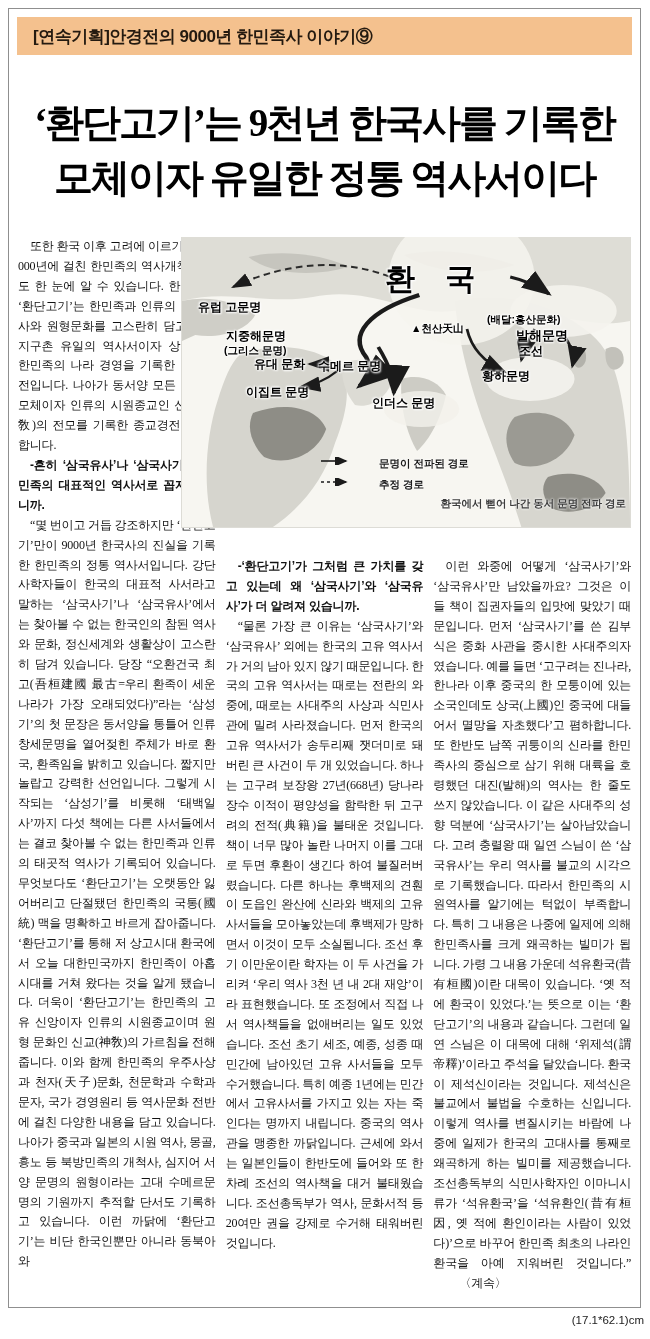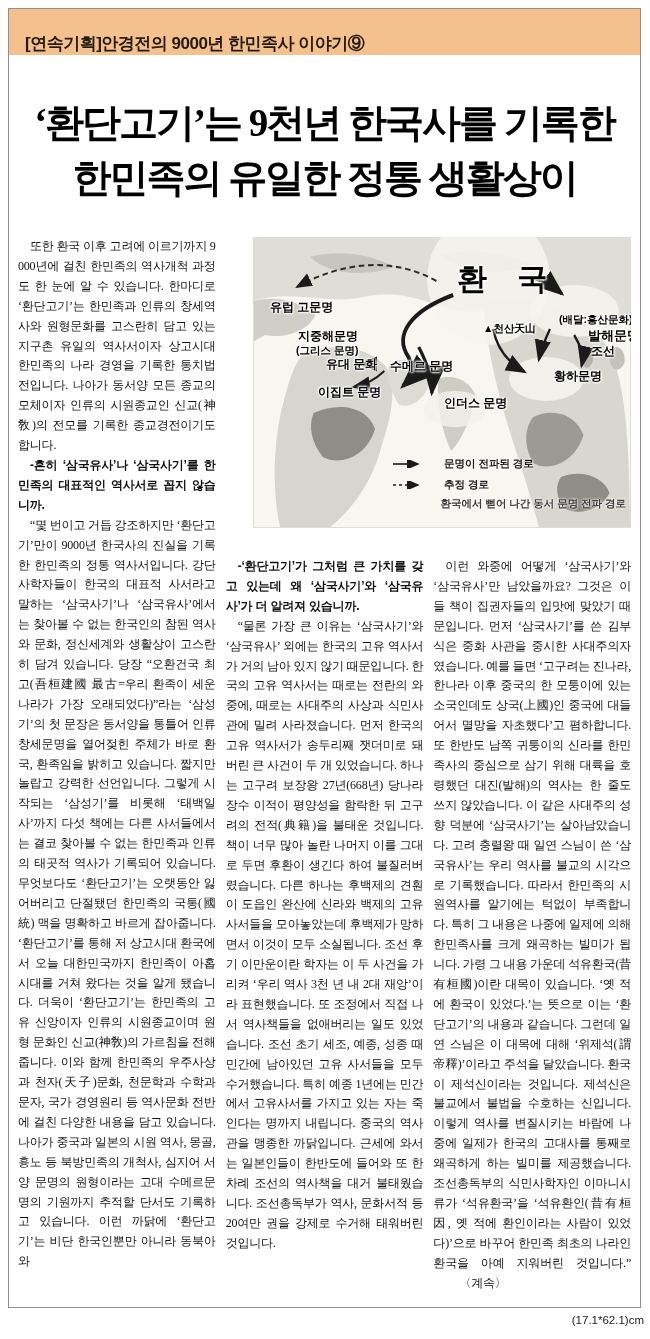--- a/index.html
+++ b/index.html
@@ -1,64 +1,64 @@
 <!DOCTYPE html>
 <html lang="ko"><head>
 <meta charset="utf-8">
 <style>
   html,body{margin:0;padding:0;background:#ffffff;}
   body{width:650px;height:1339px;position:relative;overflow:hidden;
        font-family:"Liberation Serif", serif;color:#111;}
   .frame{position:absolute;left:8px;top:8px;width:633px;height:1300px;
          border:1px solid #8f8f8f;background:#fff;box-sizing:border-box;}
-  .band{margin:0;height:46px;background:#f4c18e;display:flex;align-items:flex-end;}
+  .band{margin:8px;height:38px;background:#f4c18e;display:flex;align-items:center;}
   .band-text{font-family:"Liberation Sans",sans-serif;font-weight:bold;font-size:17px;
              color:#241a10;padding-left:16px;letter-spacing:-0.5px;}
   .headline{margin-top:40px;text-align:center;font-weight:bold;color:#000;
             font-size:39px;line-height:55px;letter-spacing:-2px;}
   .columns{position:relative;margin:32px 9px 0 9px;display:flex;gap:10px;
            height:1056px;overflow:hidden;}
   .col{flex:1 1 0;font-size:12px;line-height:19.9px;text-align:justify;
        word-break:break-all;letter-spacing:-0.2px;}
   .col p{margin:0;text-indent:1em;}
   .col p.no-indent{text-indent:0;}
   .col p.question{font-family:"Liberation Sans",sans-serif;font-weight:bold;}
   .col2pad{padding-top:320px;}
   .continued{display:inline-block;margin-left:14px;font-family:"Liberation Sans",sans-serif;}
   
-  .map{position:absolute;top:0;right:1px;width:376px;height:290px;background:#f7f6f1;
+  .map{position:absolute;top:0;right:1px;width:448px;height:290px;background:#f7f6f1;
        outline:1px solid #dddcd6;}
   .map svg.base{position:absolute;left:0;top:0;width:100%;height:100%;}
   .map-label{position:absolute;font-family:"Liberation Sans",sans-serif;font-weight:bold;
              color:#000000;white-space:nowrap;font-size:12px;
              text-shadow:0 0 2px #fff,0 0 3px #fff,1px 1px 2px #fff,-1px -1px 2px #fff;}
   .map-label.big{font-size:30px;font-weight:800;letter-spacing:11px;color:#000;}
   .map-label.small{font-size:10.5px;}
   .legend{position:absolute;left:138px;top:220px;display:flex;flex-direction:column;gap:7px;}
-  .legend-row{display:flex;align-items:center;gap:18px;
+  .legend-row{display:flex;gap:25px;
               font-family:"Liberation Sans",sans-serif;font-weight:bold;font-size:10.5px;color:#1c1c1c;
               text-shadow:0 0 2px #fff,0 0 3px #fff;}
   .map-caption{position:absolute;right:4px;bottom:16px;
                font-family:"Liberation Sans",sans-serif;font-weight:bold;font-size:10.5px;color:#3d3d3d;
                text-shadow:0 0 2px #fff,0 0 3px #fff;}
   .size-note{position:absolute;right:6px;top:1314px;
              font-family:"Liberation Sans",sans-serif;font-size:11.5px;color:#222;}
 </style>
 </head>
 <body>
 
 <div class="frame">
 
   <div class="band">
     <span class="band-text">[연속기획]안경전의 9000년 한민족사 이야기⑨</span>
   </div>
 
   <div class="headline">
     <div>‘환단고기’는 9천년 한국사를 기록한</div>
-    <div>한민족의 유일한 정통 생활상이</div>
+    <div>모체이자 유일한 정통 역사서이다</div>
   </div>
 
   <div class="columns">
 
     <div class="col">
       <p>또한 환국 이후 고려에 이르기까지 9000년에 걸친 한민족의 역사개척 과정도 한 눈에 알 수 있습니다. 한마디로 ‘환단고기’는 한민족과 인류의 창세역사와 원형문화를 고스란히 담고 있는 지구촌 유일의 역사서이자 상고시대 한민족의 나라 경영을 기록한 통치법전입니다. 나아가 동서양 모든 종교의 모체이자 인류의 시원종교인 신교(神敎)의 전모를 기록한 종교경전이기도 합니다.</p>
       <p class="question">-흔히 ‘삼국유사’나 ‘삼국사기’를 한민족의 대표적인 역사서로 꼽지 않습니까.</p>
       <p>“몇 번이고 거듭 강조하지만 ‘환단고기’만이 9000년 한국사의 진실을 기록한 한민족의 정통 역사서입니다. 강단사학자들이 한국의 대표적 사서라고 말하는 ‘삼국사기’나 ‘삼국유사’에서는 찾아볼 수 없는 한국인의 참된 역사와 문화, 정신세계와 생활상이 고스란히 담겨 있습니다. 당장 “오환건국 최고(吾桓建國 最古=우리 환족이 세운 나라가 가장 오래되었다)”라는 ‘삼성기’의 첫 문장은 동서양을 통틀어 인류 창세문명을 열어젖힌 주체가 바로 환국, 환족임을 밝히고 있습니다. 짧지만 놀랍고 강력한 선언입니다. 그렇게 시작되는 ‘삼성기’를 비롯해 ‘태백일사’까지 다섯 책에는 다른 사서들에서는 결코 찾아볼 수 없는 한민족과 인류의 태곳적 역사가 기록되어 있습니다. 무엇보다도 ‘환단고기’는 오랫동안 잃어버리고 단절됐던 한민족의 국통(國統) 맥을 명확하고 바르게 잡아줍니다. ‘환단고기’를 통해 저 상고시대 환국에서 오늘 대한민국까지 한민족이 아홉 시대를 거쳐 왔다는 것을 알게 됐습니다. 더욱이 ‘환단고기’는 한민족의 고유 신앙이자 인류의 시원종교이며 원형 문화인 신교(神敎)의 가르침을 전해줍니다. 이와 함께 한민족의 우주사상과 천자(天子)문화, 천문학과 수학과 문자, 국가 경영원리 등 역사문화 전반에 걸친 다양한 내용을 담고 있습니다. 나아가 중국과 일본의 시원 역사, 몽골, 흉노 등 북방민족의 개척사, 심지어 서양 문명의 원형이라는 고대 수메르문명의 기원까지 추적할 단서도 기록하고 있습니다. 이런 까닭에 ‘환단고기’는 비단 한국인뿐만 아니라 동북아와</p>
     </div>
 

